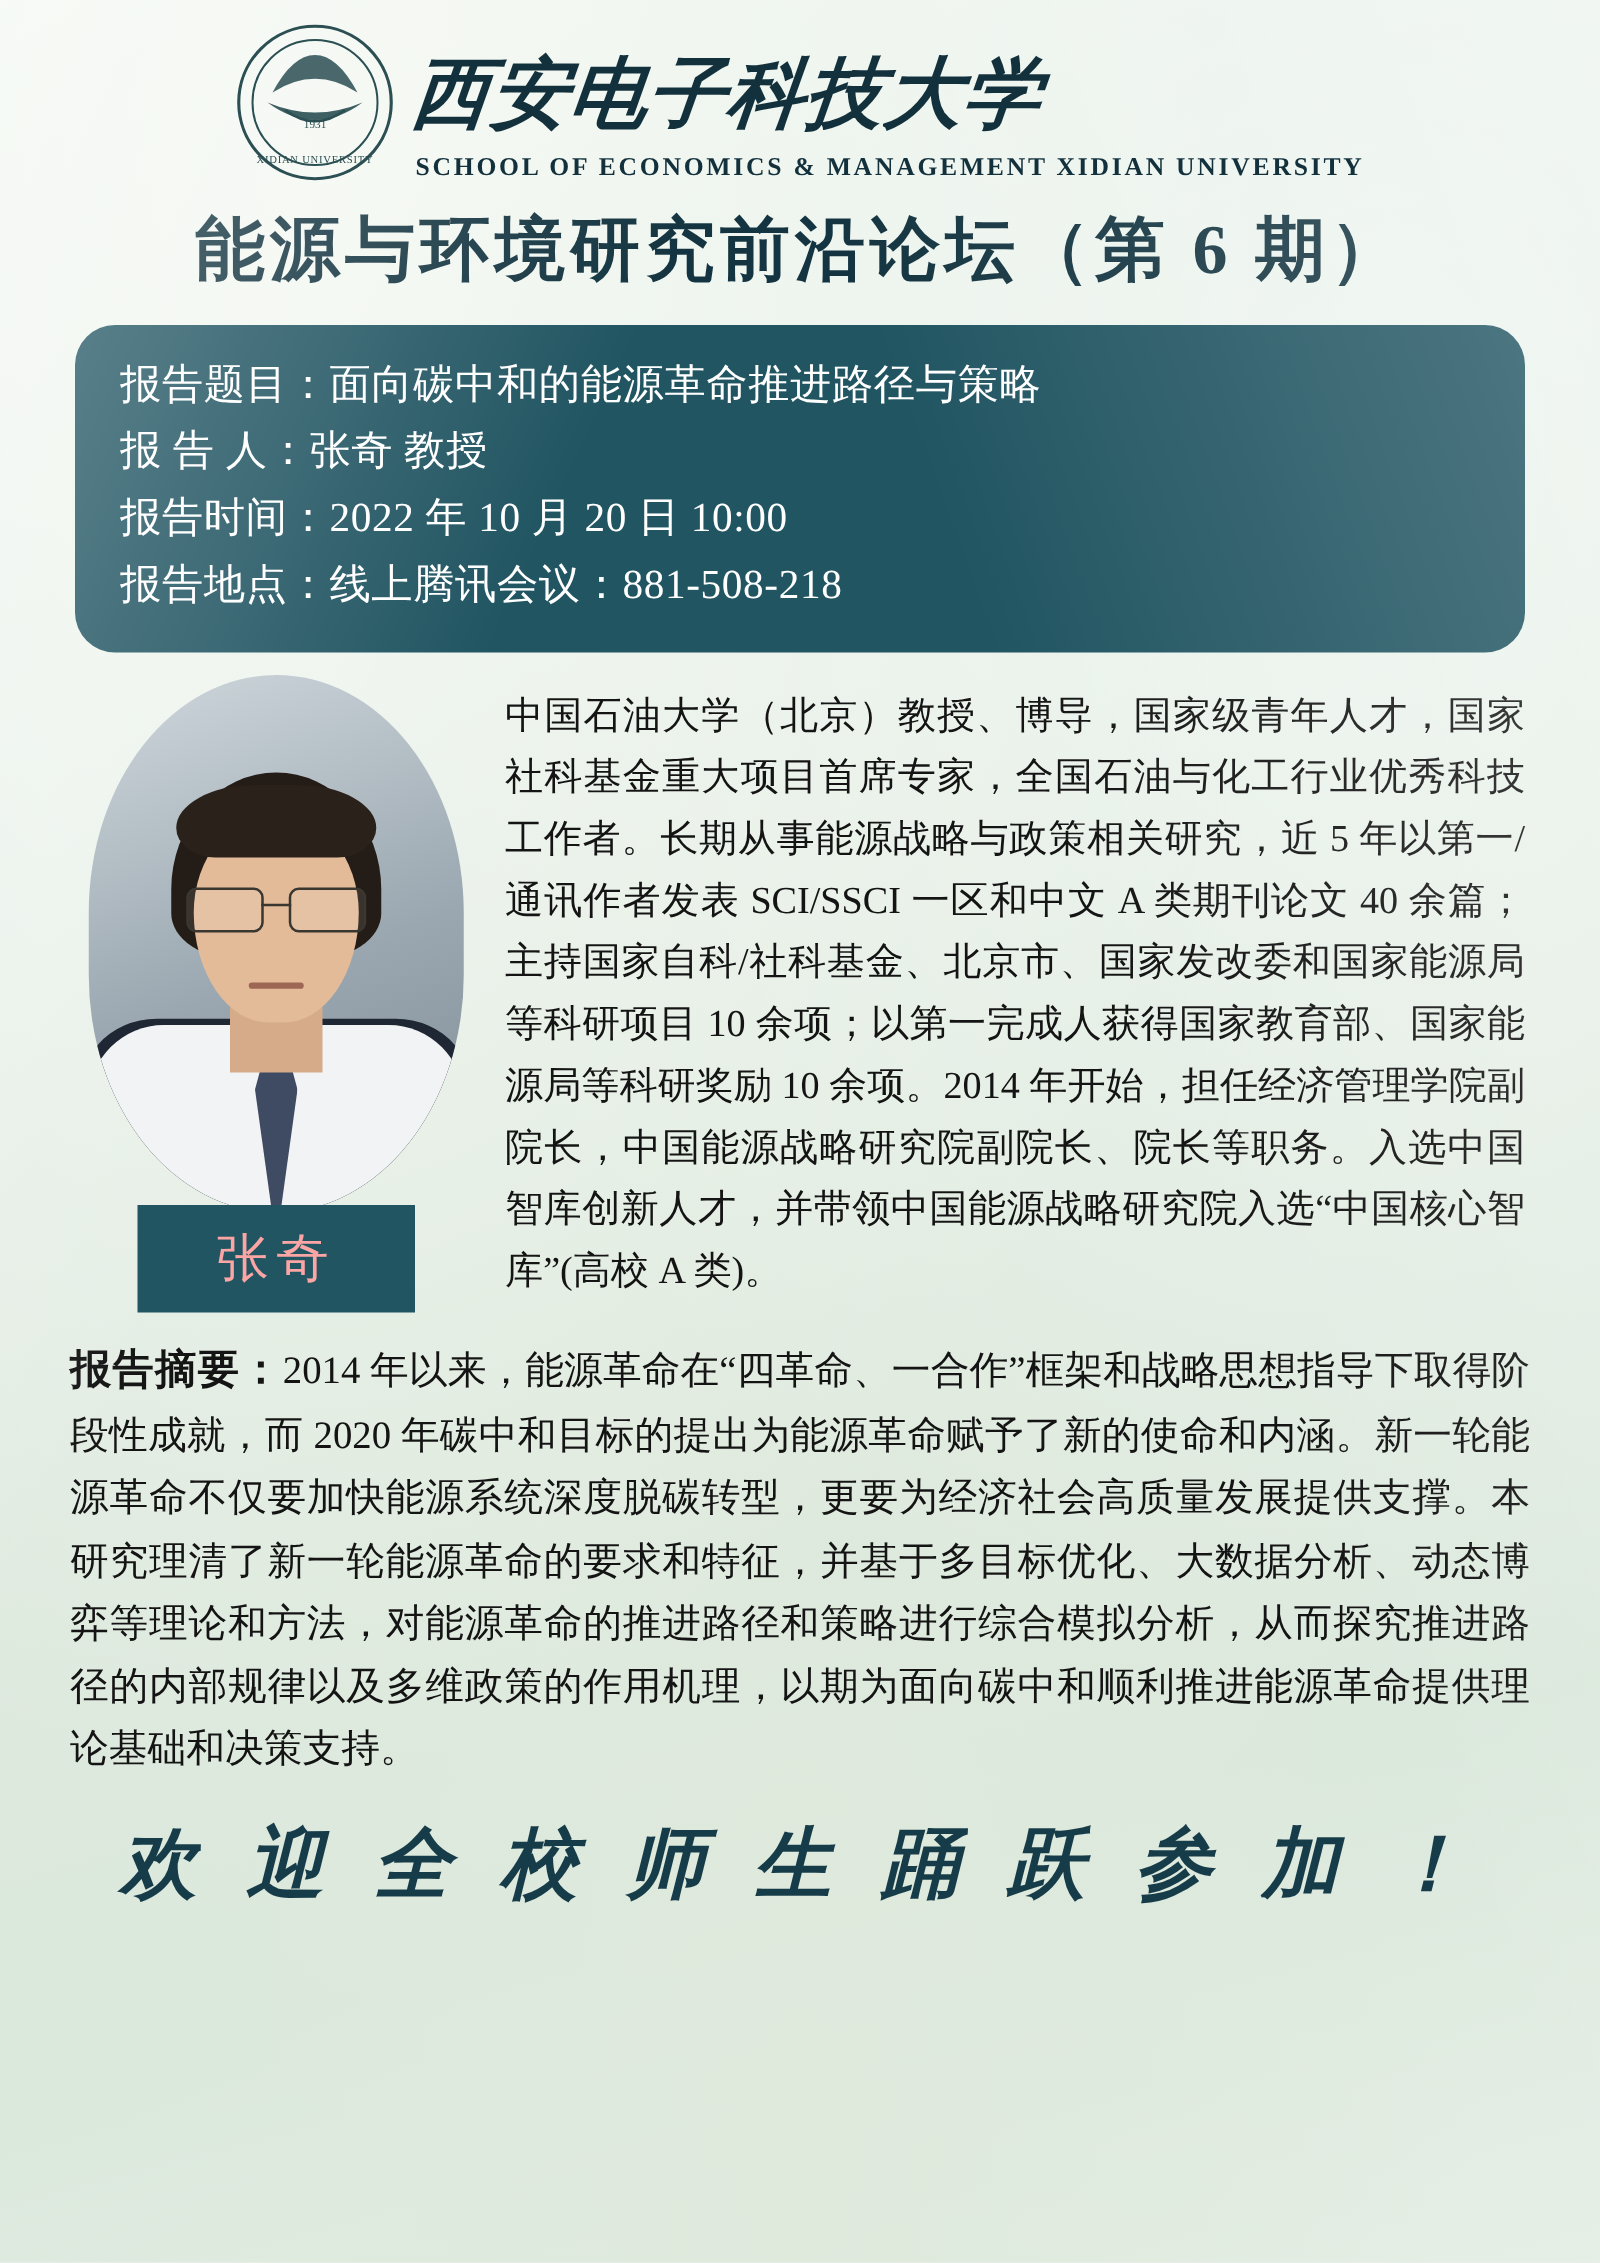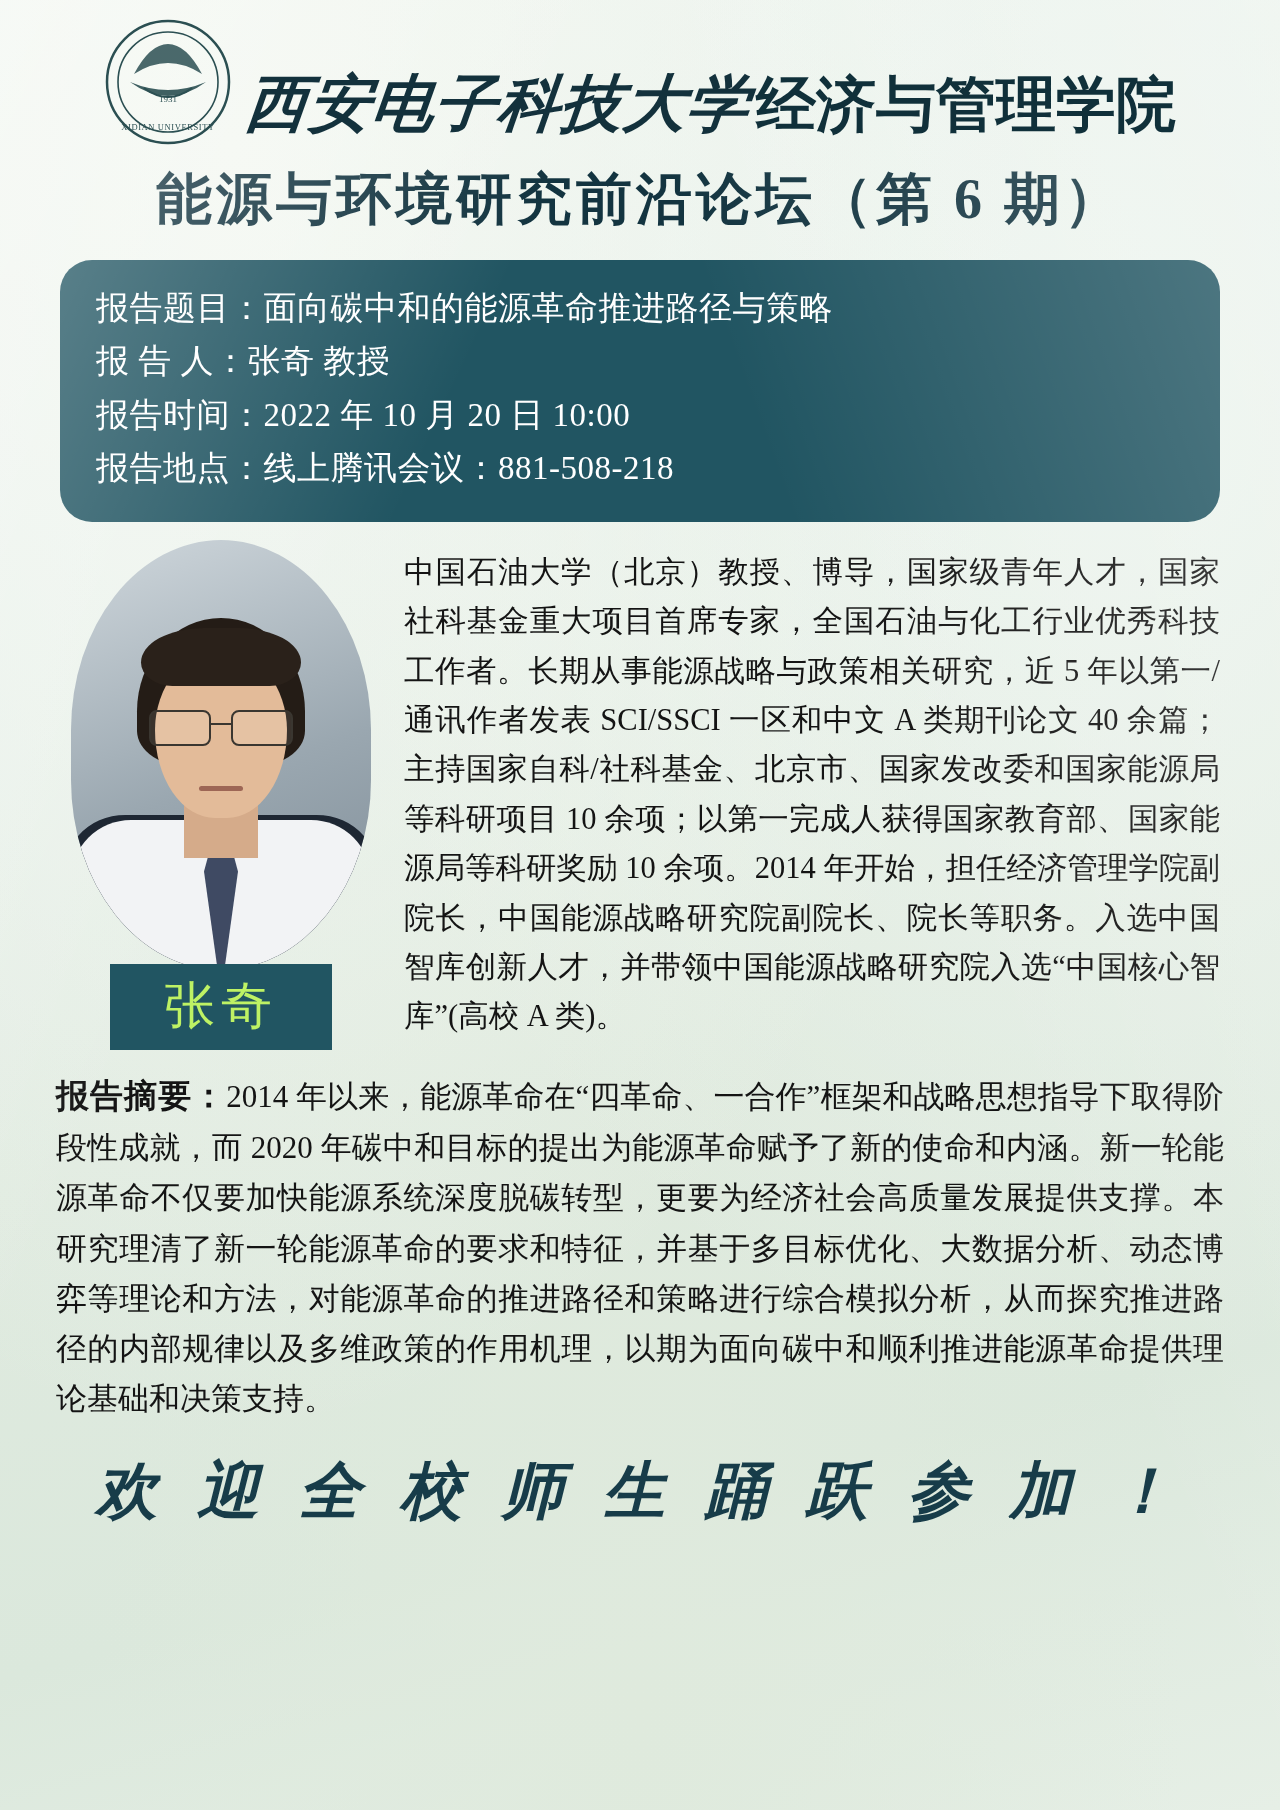--- a/index.html
+++ b/index.html
@@ -230,22 +230,22 @@
     clip-path: polygon(22% 0, 78% 0, 100% 22%, 60% 100%, 40% 100%, 0 22%);
   }
   .name-plate {
     margin-top: -6px;
     width: 222px;
     height: 86px;
     background: #215562;
     display: flex;
     align-items: center;
     justify-content: center;
-    color: #bef264;
-    font-size: 51px;
+    color: #fca5a5;
+    font-size: 42px;
     letter-spacing: 6px;
     position: relative;
     z-index: 3;
   }
   .bio-text {
     flex: 1 1 auto;
     font-size: 30.5px;
     line-height: 1.62;
     color: #141414;
     text-align: justify;
@@ -294,22 +294,22 @@
       <path d="M30 56 q34 -22 68 0 q-16 -30 -34 -30 q-18 0 -34 30 z" fill="#2b4f52" opacity="0.85"></path>
       <path d="M26 64 q38 16 76 0 q-38 28 -76 0 z" fill="#2b4f52" opacity="0.9"></path>
       <path d="M40 70 q24 18 48 0" fill="none" stroke="#2b4f52" stroke-width="2"></path>
       <text x="64" y="84" text-anchor="middle" font-family="Liberation Serif, serif" font-size="9" fill="#2b4f52">1931</text>
       <text x="64" y="112" text-anchor="middle" font-family="Liberation Serif, serif" font-size="8.5" letter-spacing="0.6" fill="#2b4f52">XIDIAN UNIVERSITY</text>
     </svg>
 
     <div class="school-block">
       <div class="school-cn">
         <span class="brush">西安电子科技大学</span>
-        <span class="bold">经济与管理学院</span>
       </div>
+      <div class="school-en">SCHOOL OF ECONOMICS &amp; MANAGEMENT XIDIAN UNIVERSITY</div>
     </div>
   </div>
 
   <div class="forum-title">能源与环境研究前沿论坛（第 6 期）</div>
 
   <div class="info-card">
     <div class="info-row">
       <span class="info-label">报告题目：</span>
       <span class="info-value">面向碳中和的能源革命推进路径与策略</span>
     </div>

